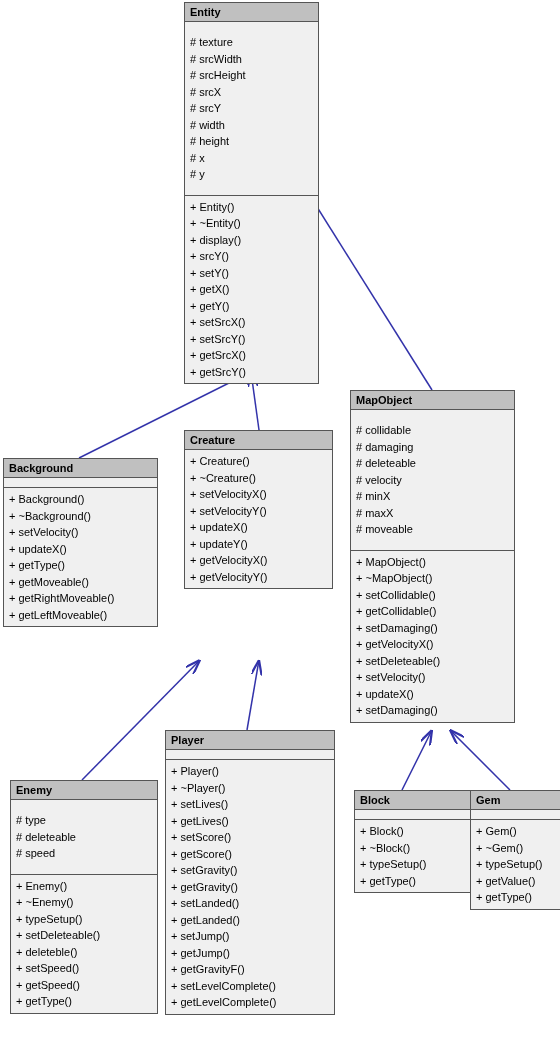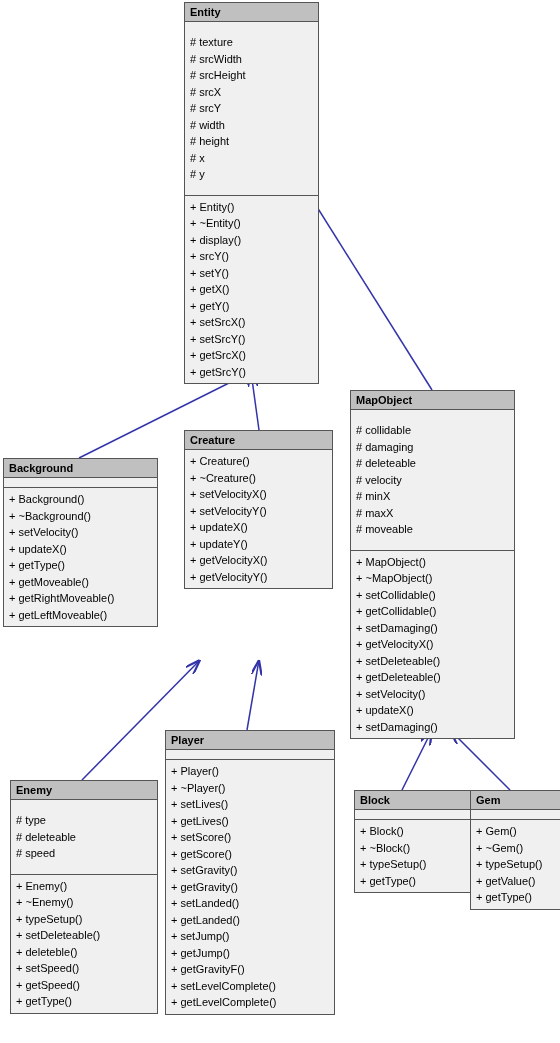--- a/index.html
+++ b/index.html
@@ -147,21 +147,20 @@
       <div># moveable</div>
     </div>
     <div class="class-methods">
       <div>+ MapObject()</div>
       <div>+ ~MapObject()</div>
       <div>+ setCollidable()</div>
       <div>+ getCollidable()</div>
       <div>+ setDamaging()</div>
       <div>+ getVelocityX()</div>
       <div>+ setDeleteable()</div>
-      <div>+ getDeleteable()</div>
       <div>+ setVelocity()</div>
       <div>+ updateX()</div>
       <div>+ setDamaging()</div>
     </div>
   </div>
 
   <div class="uml-class" style="left:165px;top:730px;width:170px;">
     <div class="class-title">Player</div>
     <div class="empty-section"></div>
     <div class="class-methods">

